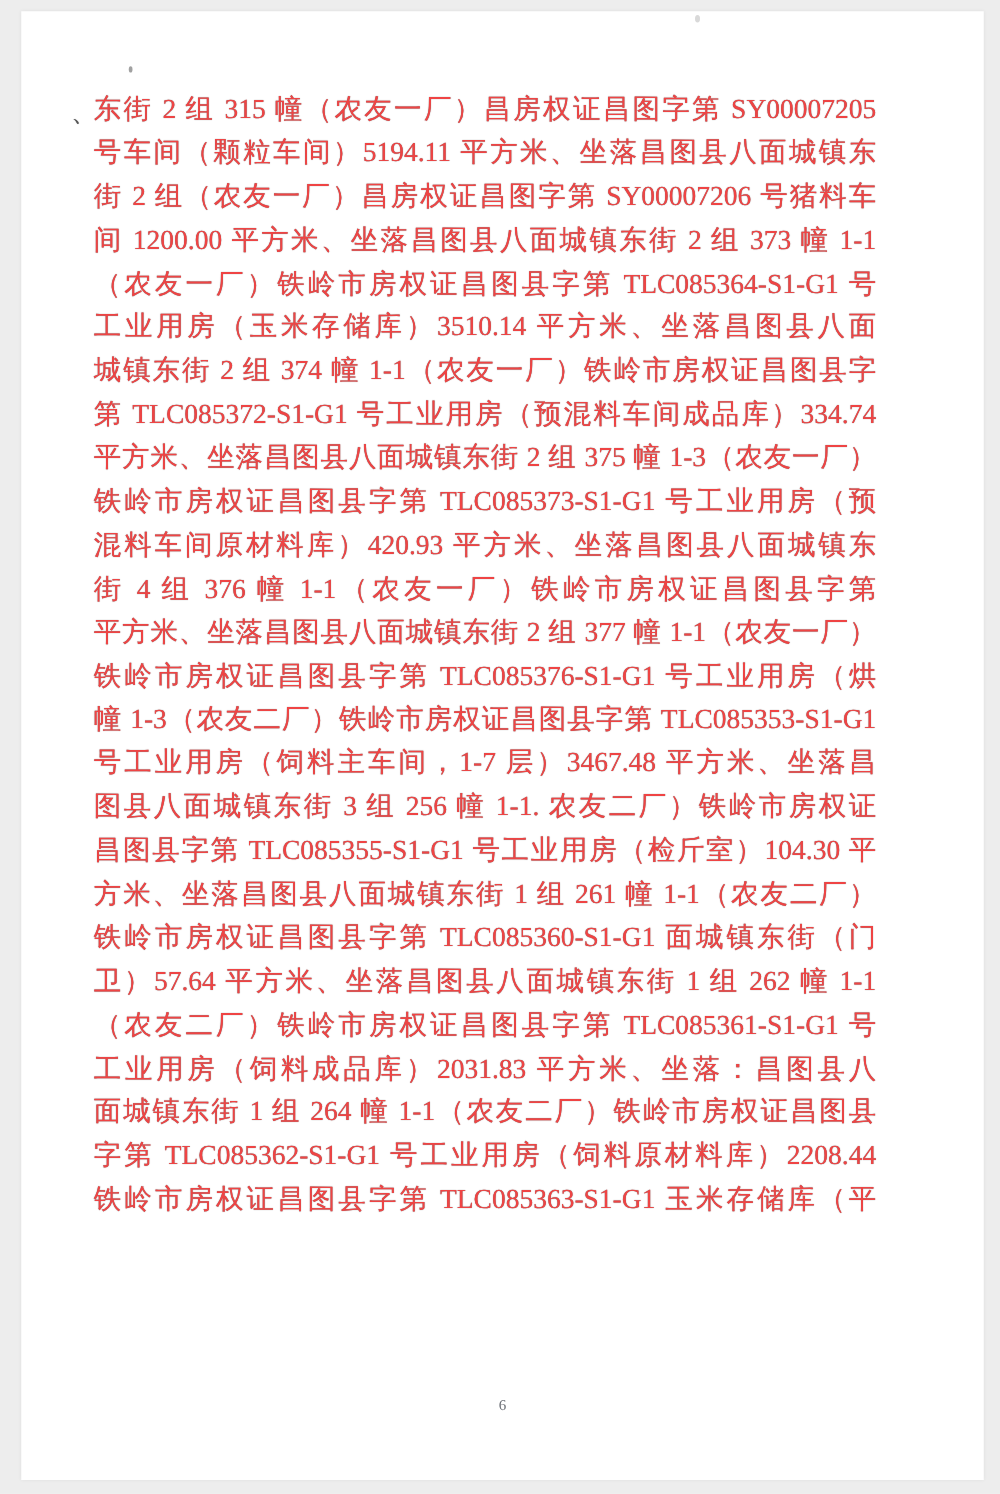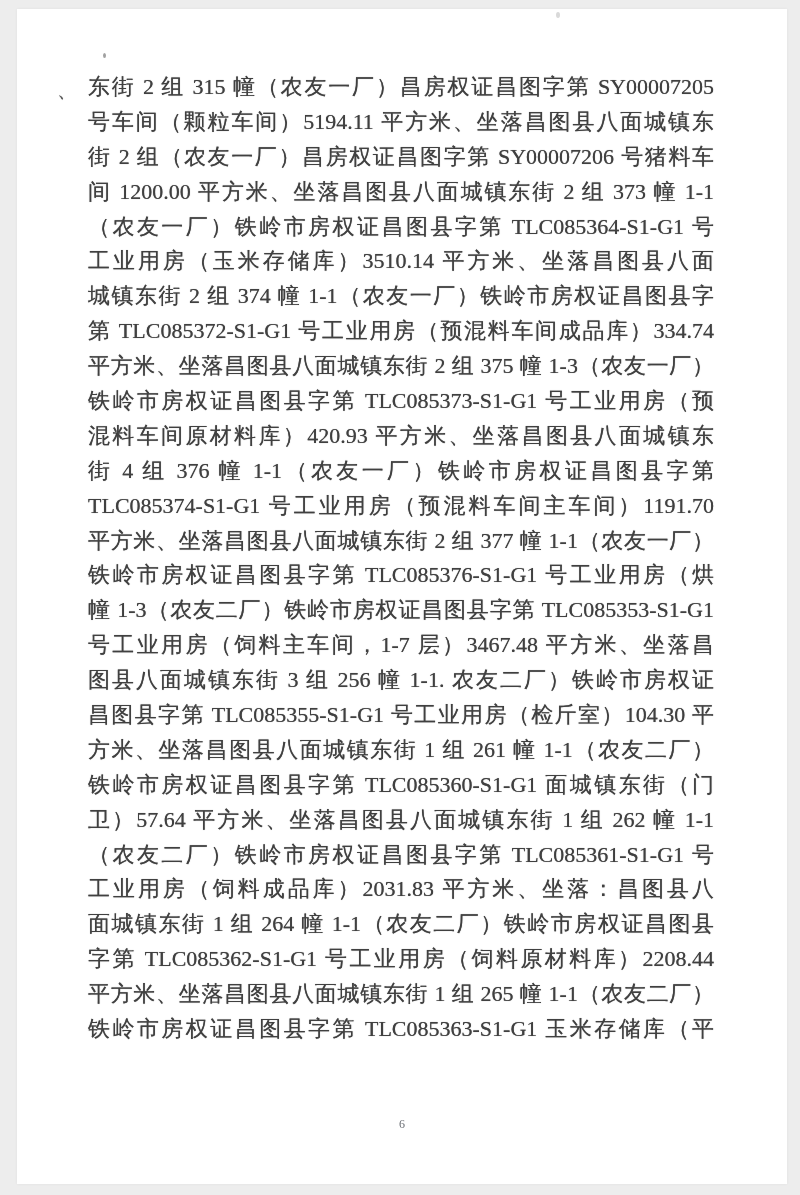--- a/index.html
+++ b/index.html
@@ -22,23 +22,23 @@
     top: 9px;
     left: 17px;
     right: 13px;
     bottom: 11px;
     background: #ffffff;
     box-shadow: 0 0 3px rgba(0,0,0,0.06);
   }
   .text-block {
     position: absolute;
     top: 61px;
-    left: 71px;
+    left: 58px;
     width: 626px;
-    color: #404040;
+    color: #ef4444;
     font-size: 22px;
     line-height: 34.9px;
     text-shadow: 0 0 0.7px rgba(40,40,40,0.75);
   }
   .text-line {
     text-align: justify;
     text-align-last: justify;
     white-space: normal;
     height: 34.9px;
     overflow: visible;
@@ -98,34 +98,32 @@
       <div class="text-line">街 2 组（农友一厂）昌房权证昌图字第 SY00007206 号猪料车</div>
       <div class="text-line">间 1200.00 平方米、坐落昌图县八面城镇东街 2 组 373 幢 1-1</div>
       <div class="text-line">（农友一厂）铁岭市房权证昌图县字第 TLC085364-S1-G1 号</div>
       <div class="text-line">工业用房（玉米存储库）3510.14 平方米、坐落昌图县八面</div>
       <div class="text-line">城镇东街 2 组 374 幢 1-1（农友一厂）铁岭市房权证昌图县字</div>
       <div class="text-line">第 TLC085372-S1-G1 号工业用房（预混料车间成品库）334.74</div>
       <div class="text-line">平方米、坐落昌图县八面城镇东街 2 组 375 幢 1-3（农友一厂）</div>
       <div class="text-line">铁岭市房权证昌图县字第 TLC085373-S1-G1 号工业用房（预</div>
       <div class="text-line">混料车间原材料库）420.93 平方米、坐落昌图县八面城镇东</div>
       <div class="text-line">街 4 组 376 幢 1-1（农友一厂）铁岭市房权证昌图县字第</div>
-      <div class="text-line">TLC085374-S1-G1 号工业用房（预混料车间主车间）1191.70</div>
       <div class="text-line">平方米、坐落昌图县八面城镇东街 2 组 377 幢 1-1（农友一厂）</div>
       <div class="text-line">铁岭市房权证昌图县字第 TLC085376-S1-G1 号工业用房（烘</div>
       <div class="text-line">幢 1-3（农友二厂）铁岭市房权证昌图县字第 TLC085353-S1-G1</div>
       <div class="text-line">号工业用房（饲料主车间，1-7 层）3467.48 平方米、坐落昌</div>
       <div class="text-line">图县八面城镇东街 3 组 256 幢 1-1. 农友二厂）铁岭市房权证</div>
       <div class="text-line">昌图县字第 TLC085355-S1-G1 号工业用房（检斤室）104.30 平</div>
       <div class="text-line">方米、坐落昌图县八面城镇东街 1 组 261 幢 1-1（农友二厂）</div>
       <div class="text-line">铁岭市房权证昌图县字第 TLC085360-S1-G1 面城镇东街（门</div>
       <div class="text-line">卫）57.64 平方米、坐落昌图县八面城镇东街 1 组 262 幢 1-1</div>
       <div class="text-line">（农友二厂）铁岭市房权证昌图县字第 TLC085361-S1-G1 号</div>
       <div class="text-line">工业用房（饲料成品库）2031.83 平方米、坐落：昌图县八</div>
       <div class="text-line">面城镇东街 1 组 264 幢 1-1（农友二厂）铁岭市房权证昌图县</div>
       <div class="text-line">字第 TLC085362-S1-G1 号工业用房（饲料原材料库）2208.44</div>
-      <div class="text-line">平方米、坐落昌图县八面城镇东街 1 组 265 幢 1-1（农友二厂）</div>
       <div class="text-line">铁岭市房权证昌图县字第 TLC085363-S1-G1 玉米存储库（平</div>
     </div>
 
     <div class="page-number">6</div>
 
   </div>
 </div>
 
 </body></html>

